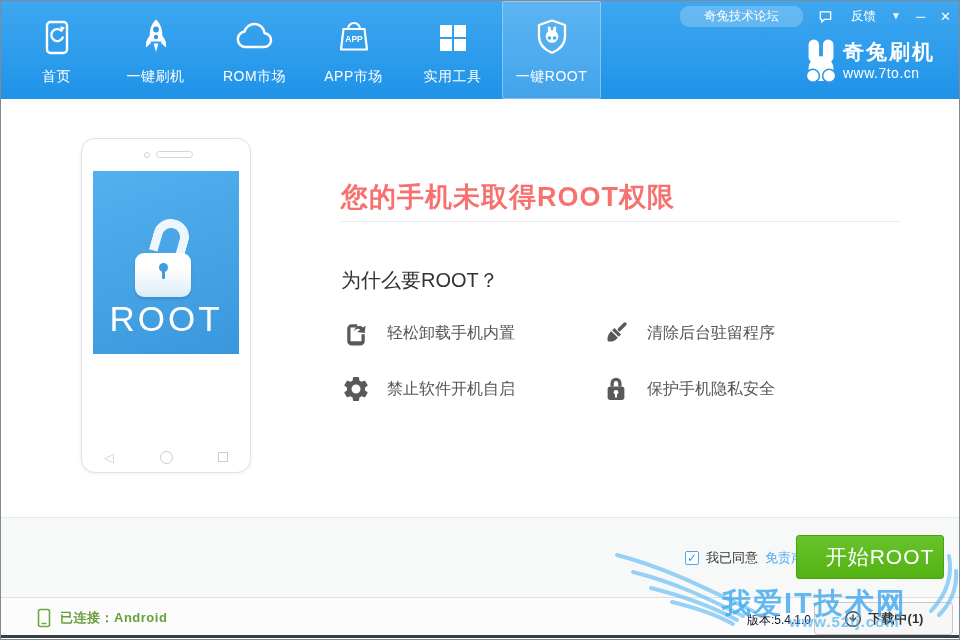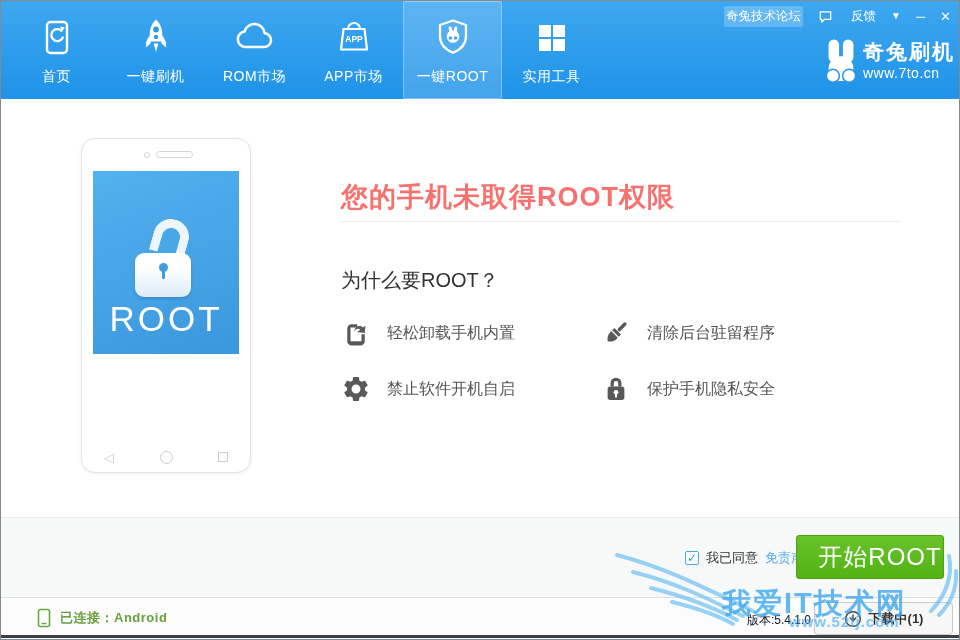--- a/index.html
+++ b/index.html
@@ -27,28 +27,28 @@
     background:rgba(255,255,255,.16);
     border:1px solid rgba(255,255,255,.32);
     border-radius:2px;
   }
 
   .winctrl {
     position:absolute; top:4px; right:8px; height:22px;
     display:flex; align-items:center; gap:15px; color:#fff;
   }
   .forum-btn {
-    background:rgba(255,255,255,.22); padding:2px 2px; font-size:12.5px;
-    border-radius:2px; cursor:pointer;text-align:right;
+    background:rgba(255,255,255,.22); padding:2px 24px; font-size:12.5px;
+    border-radius:9px; cursor:pointer;text-align:right;
   }
   .feedback-btn { display:flex; align-items:center; gap:18px; font-size:12.5px; cursor:pointer; }
   .glyph-btn { font-size:13px; font-weight:bold; cursor:pointer; line-height:1; }
   .glyph-btn.dd { font-size:10px; }
 
-  .brand { position:absolute; right:4px; top:36px; display:flex; align-items:center; color:#fff; }
+  .brand { position:absolute; right:24px; top:36px; display:flex; align-items:center; color:#fff; }
   .brand-text .bname { font-size:21px; font-weight:bold; letter-spacing:2px; line-height:1.15; }
   .brand-text .burl  { font-size:14px; letter-spacing:.5px; }
 
   
   .content { position:absolute; top:98px; left:0; right:0; height:418px; background:#fff; }
 
   .phone {
     position:absolute; left:80px; top:39px; width:170px; height:335px;
     background:#fff; border:1px solid #e2e2e2; border-radius:14px;
     box-shadow:0 1px 4px rgba(0,0,0,.06);
@@ -104,21 +104,21 @@
   .agree-row { position:absolute; left:684px; top:31px; display:flex; align-items:center; gap:7px; font-size:13px; }
   .checkbox {
     width:14px; height:14px; background:#fff; border:1px solid #49a5ec; border-radius:2px;
     color:#2f97ea; font-size:12px; font-weight:bold; line-height:12px; text-align:center; cursor:pointer;
   }
   .agree-label { color:#333; }
   .disclaimer { color:#55aaee; cursor:pointer; }
   .start-btn {
     position:absolute; left:795px; top:17px; width:148px; height:44px;
     background:linear-gradient(#67c32a,#54b214); border:1px solid #4ca012; border-radius:3px;
-    color:#fff; font-size:24px; letter-spacing:1px; cursor:pointer;
+    color:#fff; font-size:21px; letter-spacing:1px; cursor:pointer;
     font-family:"Liberation Sans","DejaVu Sans",sans-serif;
     padding-left:20px;
   }
 
   
   .statusbar {
     position:absolute; top:596px; left:0; right:0; height:41px;
     background:#fcfcfc; border-top:1px solid #e0e0e0;
   }
   .conn { position:absolute; left:28px; top:10px; display:flex; align-items:center; gap:9px;margin-left:8px; }
@@ -190,44 +190,44 @@
         <span class="ticon">
           <svg width="44" height="44" viewBox="0 0 44 44">
             <path d="M16 13 a6 6 0 0 1 12 0" fill="none" stroke="#fff" stroke-width="2.2" stroke-linecap="round"></path>
             <path d="M11.5 13 h21 L35 33.5 H9 Z" fill="none" stroke="#fff" stroke-width="2.2" stroke-linejoin="round"></path>
             <text x="22" y="25.5" text-anchor="middle" font-size="8.5" font-weight="bold" fill="#fff">APP</text>
           </svg>
         </span>
         <span class="tlabel">APP市场</span>
       </div>
 
+      <div class="tab">
+        <span class="ticon">
+          <svg width="44" height="44" viewBox="0 0 44 44">
+            <rect x="9" y="9" width="12" height="12" fill="#fff"></rect>
+            <rect x="23" y="9" width="12" height="12" fill="#fff"></rect>
+            <rect x="9" y="23" width="12" height="12" fill="#fff"></rect>
+            <rect x="23" y="23" width="12" height="12" fill="#fff"></rect>
+          </svg>
+        </span>
+        <span class="tlabel">实用工具</span>
+      </div>
+
       <div class="tab active">
         <span class="ticon">
           <svg width="44" height="44" viewBox="0 0 44 44">
             <path d="M22 4.5 l13 4.5 V20 c0 8.5-5.5 13.7-13 16.8 C14.5 33.7 9 28.5 9 20 V9 Z" fill="none" stroke="#fff" stroke-width="2.3" stroke-linejoin="round"></path>
             <rect x="18" y="10.5" width="3" height="7.5" rx="1.5" fill="#fff" transform="rotate(-10 19.5 14)"></rect>
             <rect x="23" y="10.5" width="3" height="7.5" rx="1.5" fill="#fff" transform="rotate(10 24.5 14)"></rect>
             <circle cx="22" cy="20.5" r="6.3" fill="#fff"></circle>
             <circle cx="19.4" cy="22" r="1.8" fill="#47a7ee"></circle>
             <circle cx="24.6" cy="22" r="1.8" fill="#47a7ee"></circle>
           </svg>
         </span>
         <span class="tlabel">一键ROOT</span>
-      </div>
-
-      <div class="tab">
-        <span class="ticon">
-          <svg width="44" height="44" viewBox="0 0 44 44">
-            <rect x="9" y="9" width="12" height="12" fill="#fff"></rect>
-            <rect x="23" y="9" width="12" height="12" fill="#fff"></rect>
-            <rect x="9" y="23" width="12" height="12" fill="#fff"></rect>
-            <rect x="23" y="23" width="12" height="12" fill="#fff"></rect>
-          </svg>
-        </span>
-        <span class="tlabel">实用工具</span>
       </div>
     </div>
 
     <div class="winctrl">
       <span class="forum-btn">奇兔技术论坛</span>
       <span class="feedback-btn">
         <span>
           <svg width="15" height="15" viewBox="0 0 16 16" style="display:block">
             <path d="M2.5 3 h11 v8 h-6.5 L4 14 v-3 H2.5 Z" fill="none" stroke="#fff" stroke-width="1.4" stroke-linejoin="round"></path>
           </svg>

